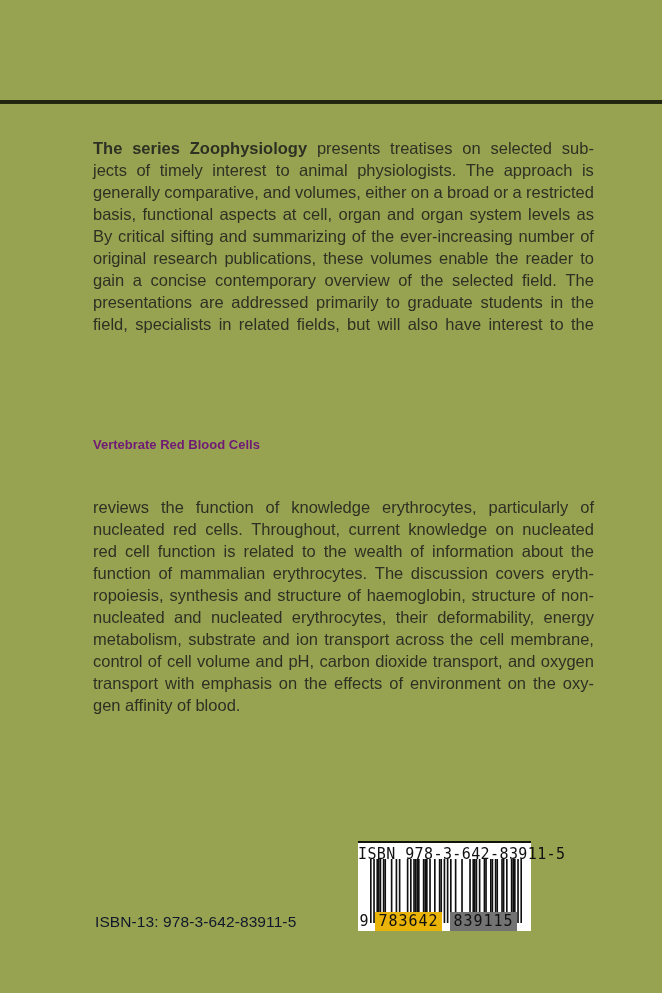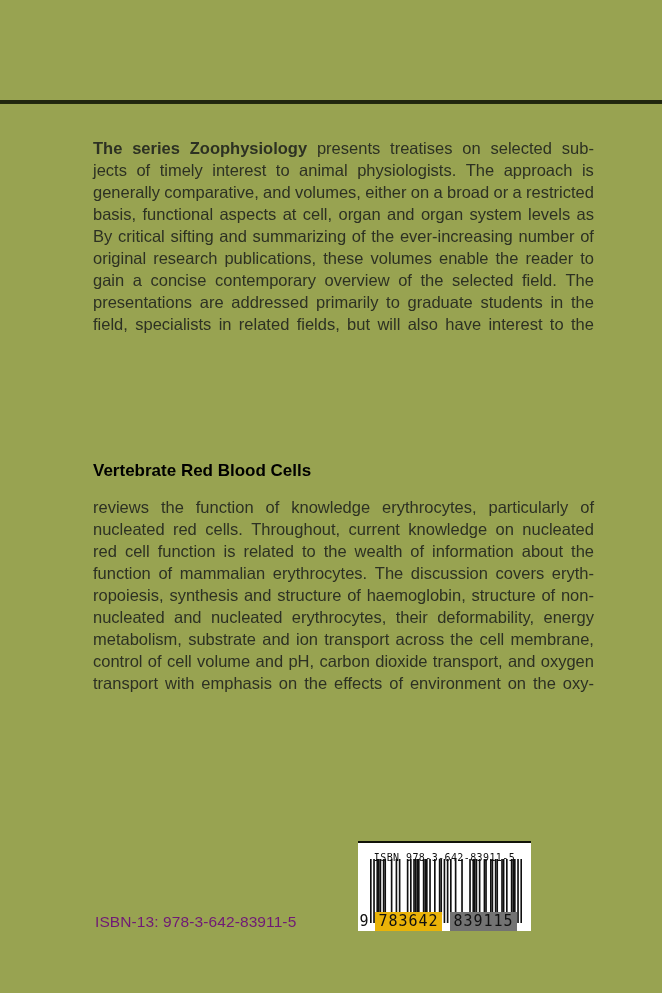--- a/index.html
+++ b/index.html
@@ -32,44 +32,44 @@
   .desc  { top: 496px; }
 
   .line { height: 22px; line-height: 22px; overflow: visible; white-space: nowrap; }
   .jline { display: flex; justify-content: space-between; }
   .jline span { white-space: pre; }
   .line-last { text-align: left; white-space: normal; }
   .b { font-weight: bold; }
 
   .book-title {
     position: absolute;
-    left: 93px; top: 460px;
+    left: 93px; top: 434px;
     width: 501px;
     margin: 0;
-    font-size: 17px;
+    font-size: 13px;
     font-weight: bold;
-    color: #000000;
+    color: #701a75;
     line-height: 22px;
   }
 
   .barcode-box {
     position: absolute;
     left: 358px; top: 841px;
     width: 173px; height: 90px;
     background: #ffffff;
     border-top: 2px solid #121309;
     box-sizing: border-box;
   }
   .isbn-label {
     position: absolute;
-    left: 0; top: 9px;
+    left: 0; top: 2px;
     width: 100%;
     text-align: center;
     font-family: "DejaVu Sans Mono", monospace;
-    font-size: 10px;
+    font-size: 15px;
     letter-spacing: 0.4px;
     color: #101010;
     white-space: nowrap;
   }
   .ean-svg {
     position: absolute;
     left: 12px; top: 16px;
     width: 152px; height: 66px;
   }
   .bc-digit {
@@ -84,21 +84,21 @@
   }
   .bc-prefix { left: 0; width: 12px; background: transparent; }
   .bc-g1 { left: 17px; width: 67px; background: #eab308; letter-spacing: 1px; }
   .bc-g2 { left: 92px; width: 67px; background: #737373; letter-spacing: 1px; }
 
   .footer-isbn {
     position: absolute;
     left: 95px; top: 911px;
     font-size: 15.5px;
     line-height: 21px;
-    color: #701a75;
+    color: #0f172a;
     letter-spacing: 0.1px;
   }
 </style>
 </head>
 <body>
 
 <div class="cover">
 
   <div class="top-rule"></div>
 
@@ -314,20 +314,21 @@
         <span>emphasis</span>
         <span>on</span>
         <span>the</span>
         <span>effects</span>
         <span>of</span>
         <span>environment</span>
         <span>on</span>
         <span>the</span>
         <span>oxy-</span>
       </div>
+      <div class="line line-last">gen affinity of blood.</div>
     </div>
 
   <div class="barcode-box">
     <div class="isbn-label">ISBN 978-3-642-83911-5</div>
     <svg id="ean-svg" class="ean-svg" viewBox="0 0 152 66" preserveAspectRatio="none">
         <rect x="0.00" y="0" width="1.65" height="64" fill="#101010"></rect>
         <rect x="3.20" y="0" width="1.65" height="64" fill="#101010"></rect>
         <rect x="6.40" y="0" width="1.65" height="56" fill="#101010"></rect>
         <rect x="8.00" y="0" width="1.65" height="56" fill="#101010"></rect>
         <rect x="9.60" y="0" width="1.65" height="56" fill="#101010"></rect>

